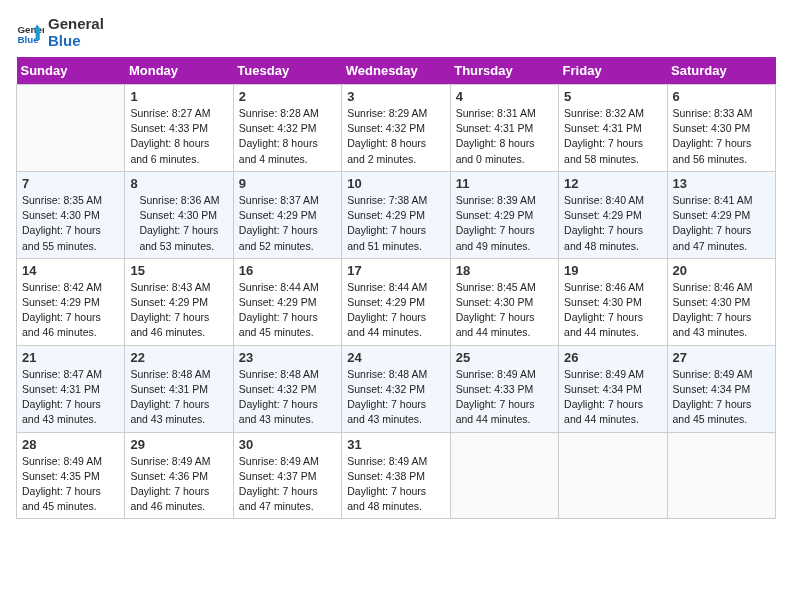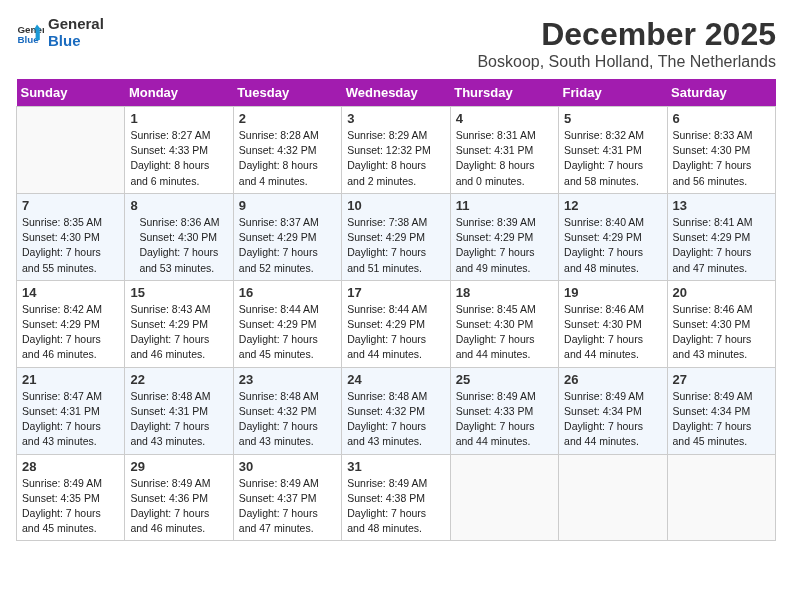--- a/index.html
+++ b/index.html
@@ -87,24 +87,20 @@
     <svg class="logo-icon" viewBox="0 0 40 40">
       <text x="2" y="20" font-size="14" font-weight="bold" fill="#333">General</text>
       <text x="2" y="34" font-size="14" font-weight="bold" fill="#1a6bbf">Blue</text>
       <polygon points="30,8 38,18 34,14 34,30 28,30 28,14 24,18" fill="#1a9ad7"></polygon>
     </svg>
     <div style="line-height:1.1; font-size:15px; font-weight:bold;">
       <div style="color:#333">General</div>
       <div style="color:#1a6bbf">Blue</div>
     </div>
   </div>
-  <div class="title-block">
-    <div class="month-title">December 2025</div>
-    <div class="subtitle">Boskoop, South Holland, The Netherlands</div>
-  </div>
 </div>
 
 <table>
   <thead>
     <tr id="header-row">
     <th>Sunday</th>
         <th>Monday</th>
         <th>Tuesday</th>
         <th>Wednesday</th>
         <th>Thursday</th>
@@ -125,21 +121,21 @@
         <td>
           <span class="day-num">2</span>
           <div class="day-info" style="white-space: pre-line;">Sunrise: 8:28 AM
 Sunset: 4:32 PM
 Daylight: 8 hours
 and 4 minutes.</div>
         </td>
         <td>
           <span class="day-num">3</span>
           <div class="day-info" style="white-space: pre-line;">Sunrise: 8:29 AM
-Sunset: 12:32 PM
+Sunset: 4:32 PM
 Daylight: 8 hours
 and 2 minutes.</div>
         </td>
         <td>
           <span class="day-num">4</span>
           <div class="day-info" style="white-space: pre-line;">Sunrise: 8:31 AM
 Sunset: 4:31 PM
 Daylight: 8 hours
 and 0 minutes.</div>
         </td>

